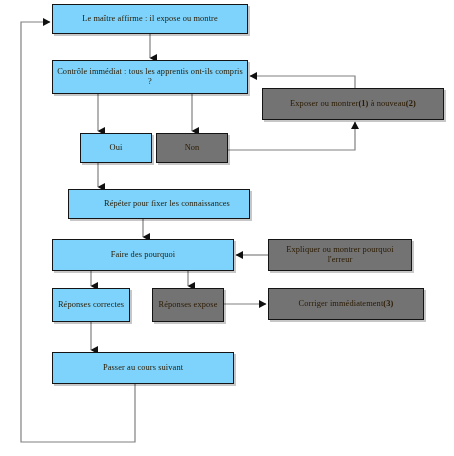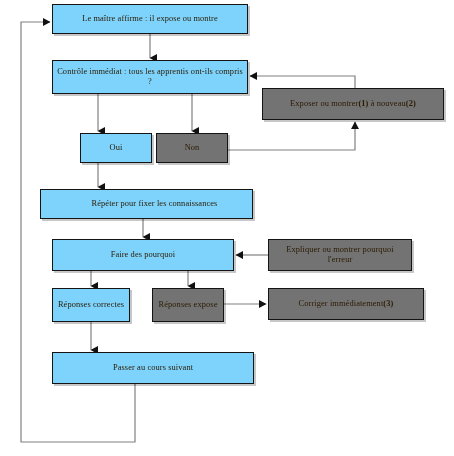--- a/index.html
+++ b/index.html
@@ -82,36 +82,36 @@
       </div>
       <div class="node orange" style="left: 262px; top: 88px; width: 182px; height: 32px;">
         <span>Exposer ou montrer<b class="b">(1)</b> à nouveau<b class="b">(2)</b></span>
       </div>
       <div class="node yellow" style="left: 62px; top: 133px; width: 72px; height: 30px; margin-left: 18px;">
         <span>Oui</span>
       </div>
       <div class="node orange" style="left: 156px; top: 133px; width: 72px; height: 30px;">
         <span>Non</span>
       </div>
-      <div class="node yellow" style="left: 40px; top: 189px; width: 213px; height: 30px; padding-left: 20px;">
+      <div class="node yellow" style="left: 68px; top: 189px; width: 182px; height: 30px; padding-left: 20px;">
         <span>Répéter pour fixer les connaissances</span>
       </div>
       <div class="node yellow" style="left: 52px; top: 239px; width: 182px; height: 32px;">
         <span>Faire des pourquoi</span>
       </div>
       <div class="node orange" style="left: 268px; top: 239px; width: 144px; height: 32px;">
         <span>Expliquer ou montrer pourquoi l'erreur</span>
       </div>
       <div class="node yellow" style="left: 52px; top: 288px; width: 78px; height: 34px;">
         <span>Réponses correctes</span>
       </div>
       <div class="node orange" style="left: 152px; top: 288px; width: 72px; height: 34px;">
         <span>Réponses expose</span>
       </div>
       <div class="node orange" style="left: 268px; top: 288px; width: 156px; height: 32px;">
         <span>Corriger immédiatement<b class="b">(3)</b></span>
       </div>
-      <div class="node yellow" style="left: 52px; top: 352px; width: 202px; height: 32px;">
+      <div class="node yellow" style="left: 52px; top: 352px; width: 182px; height: 32px;">
         <span>Passer au cours suivant</span>
       </div>
     </div>
 
 </div>
 
 </body></html>

